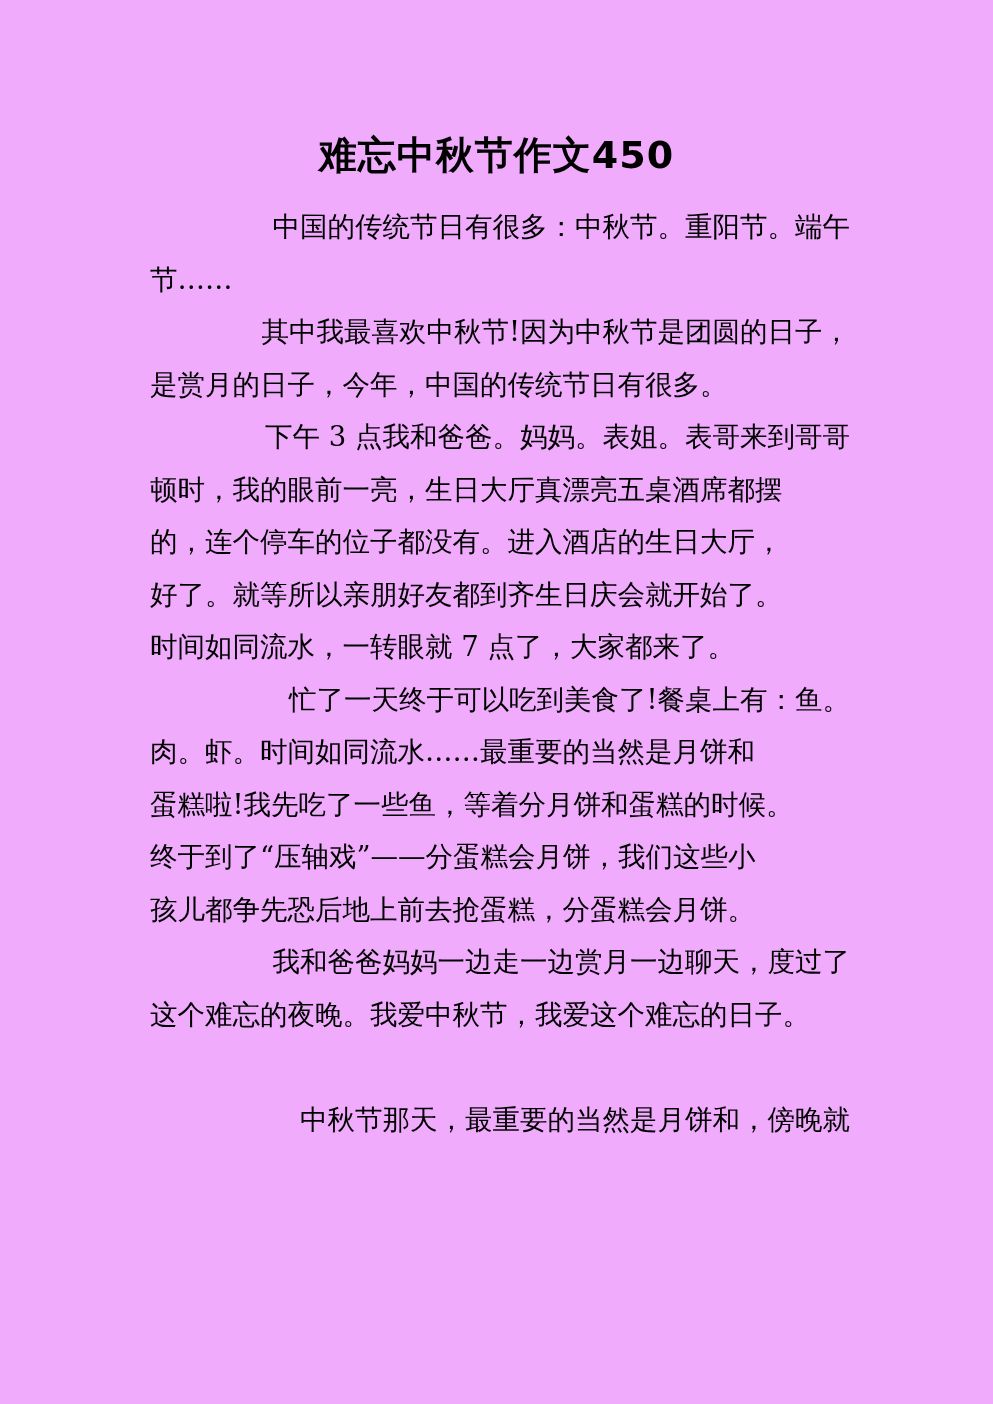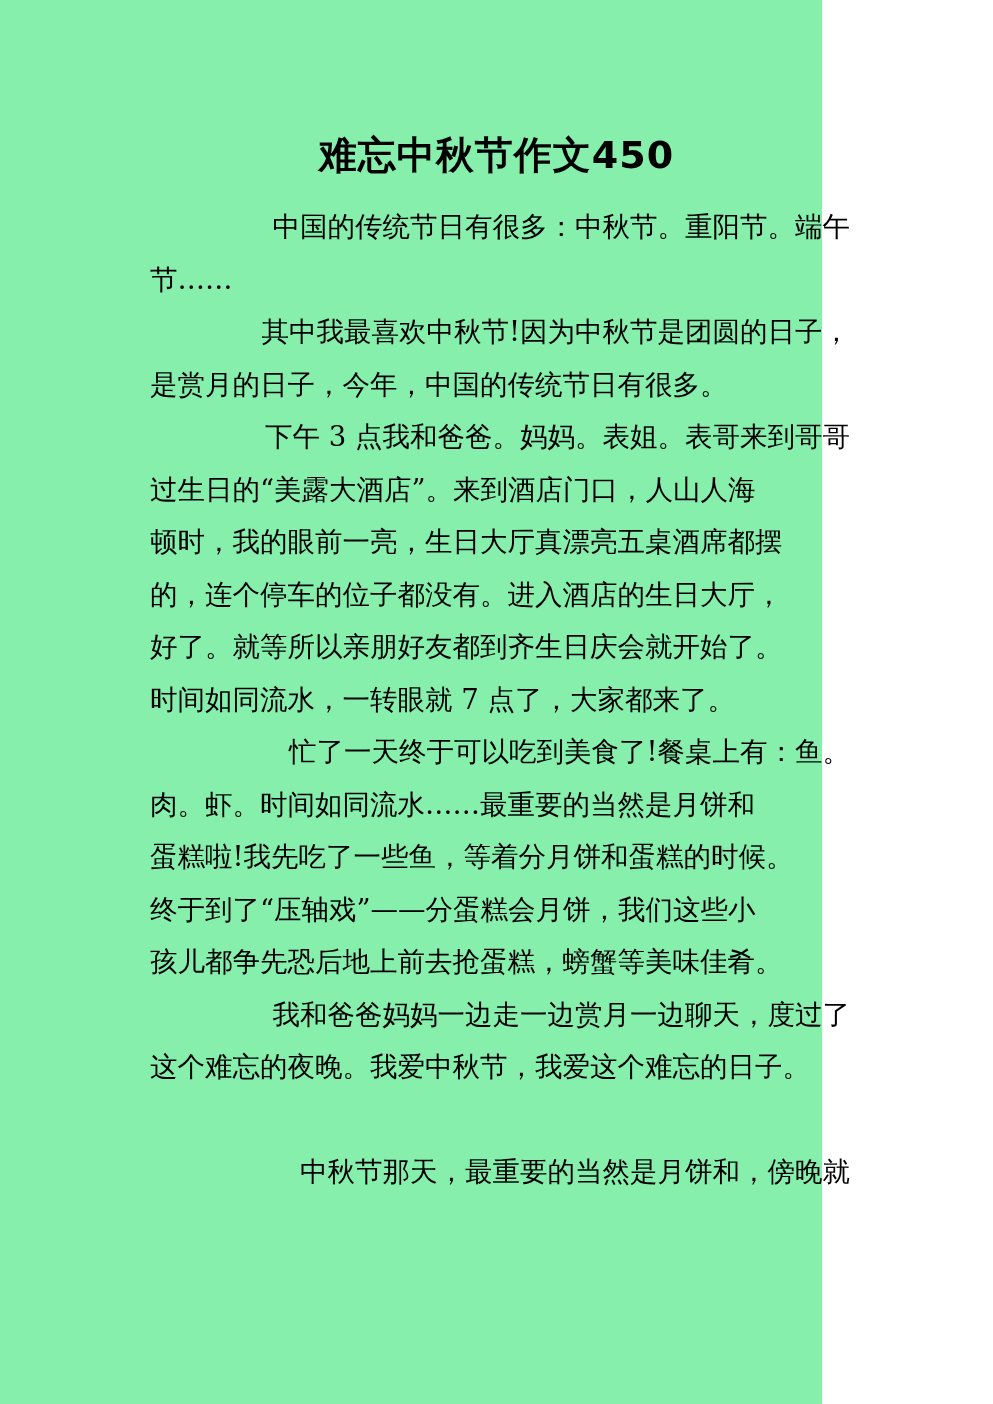--- a/index.html
+++ b/index.html
@@ -11,23 +11,23 @@
       width: 993px;
       height: 1404px;
       position: relative;
       overflow: hidden;
       color: #000000;
     }
     .page {
       position: absolute;
       left: 0;
       top: 0;
-      width: 822px;
+      width: 993px;
       height: 1404px;
-      background: #86efac;
+      background: #f0abfc;
     }
     .title {
       position: absolute;
       left: 0;
       top: 130px;
       width: 993px;
       text-align: center;
       font-family: "DejaVu Sans", "Liberation Sans", sans-serif;
       font-weight: bold;
       font-size: 38px;
@@ -70,33 +70,32 @@
       <span class="line">节……</span>
     </div>
 
     <div>
       <span class="line indent">其中我最喜欢中秋节!因为中秋节是团圆的日子，</span>
       <span class="line">是赏月的日子，今年，中国的传统节日有很多。</span>
     </div>
 
     <div>
       <span class="line indent">下午 3 点我和爸爸。妈妈。表姐。表哥来到哥哥</span>
-      <span class="line">过生日的“美露大酒店”。来到酒店门口，人山人海</span>
       <span class="line">顿时，我的眼前一亮，生日大厅真漂亮五桌酒席都摆</span>
       <span class="line">的，连个停车的位子都没有。进入酒店的生日大厅，</span>
       <span class="line">好了。就等所以亲朋好友都到齐生日庆会就开始了。</span>
       <span class="line">时间如同流水，一转眼就 7 点了，大家都来了。</span>
     </div>
 
     <div>
       <span class="line indent">忙了一天终于可以吃到美食了!餐桌上有：鱼。</span>
       <span class="line">肉。虾。时间如同流水……最重要的当然是月饼和</span>
       <span class="line">蛋糕啦!我先吃了一些鱼，等着分月饼和蛋糕的时候。</span>
       <span class="line">终于到了“压轴戏”——分蛋糕会月饼，我们这些小</span>
-      <span class="line">孩儿都争先恐后地上前去抢蛋糕，螃蟹等美味佳肴。</span>
+      <span class="line">孩儿都争先恐后地上前去抢蛋糕，分蛋糕会月饼。</span>
     </div>
 
     <div>
       <span class="line indent">我和爸爸妈妈一边走一边赏月一边聊天，度过了</span>
       <span class="line">这个难忘的夜晚。我爱中秋节，我爱这个难忘的日子。</span>
     </div>
 
     <div class="gap"></div>
 
     <div>

